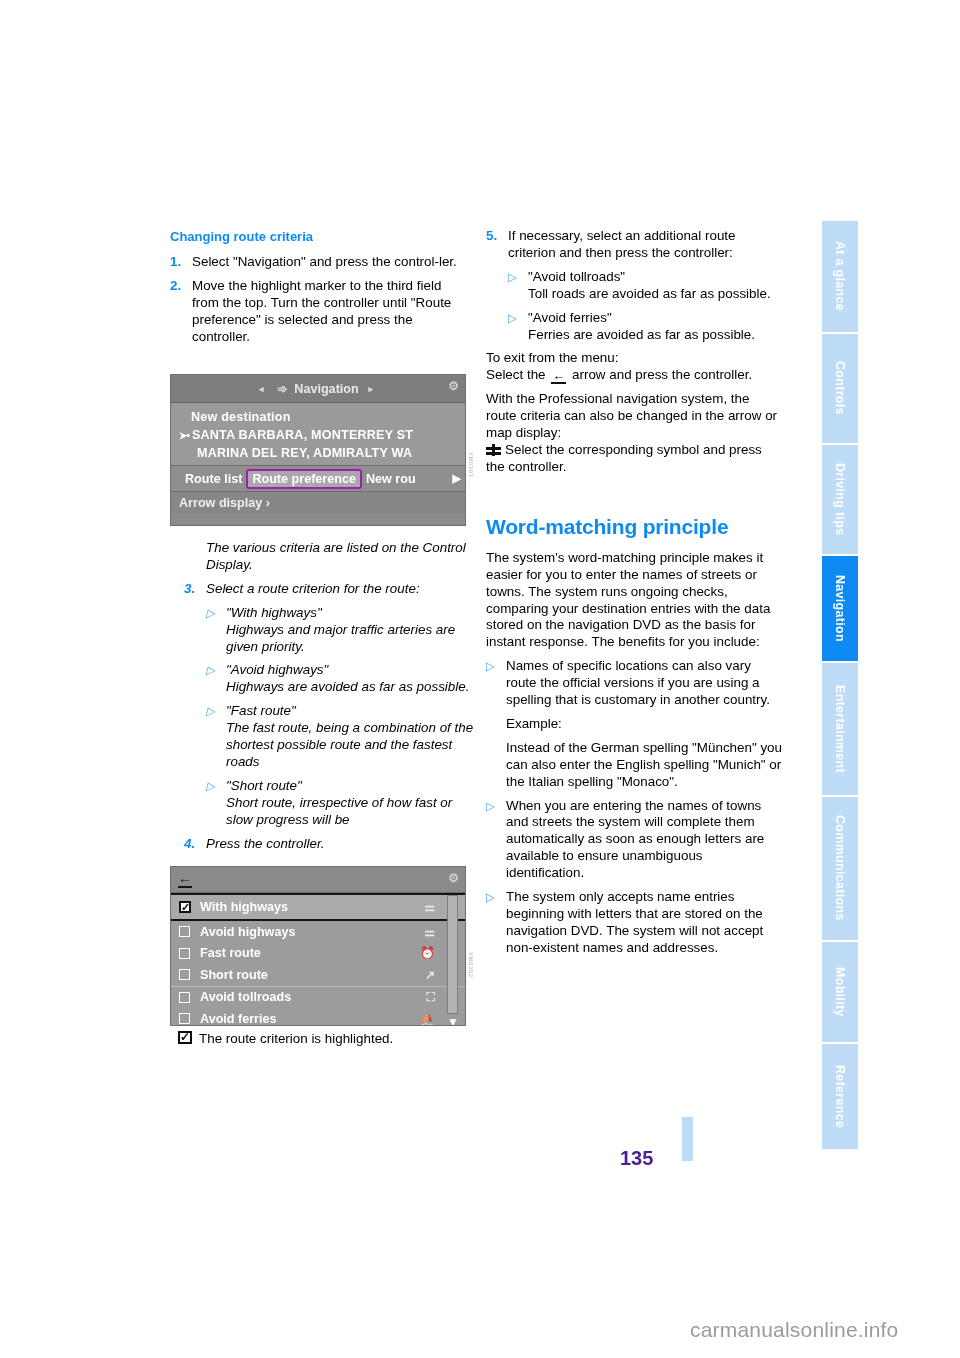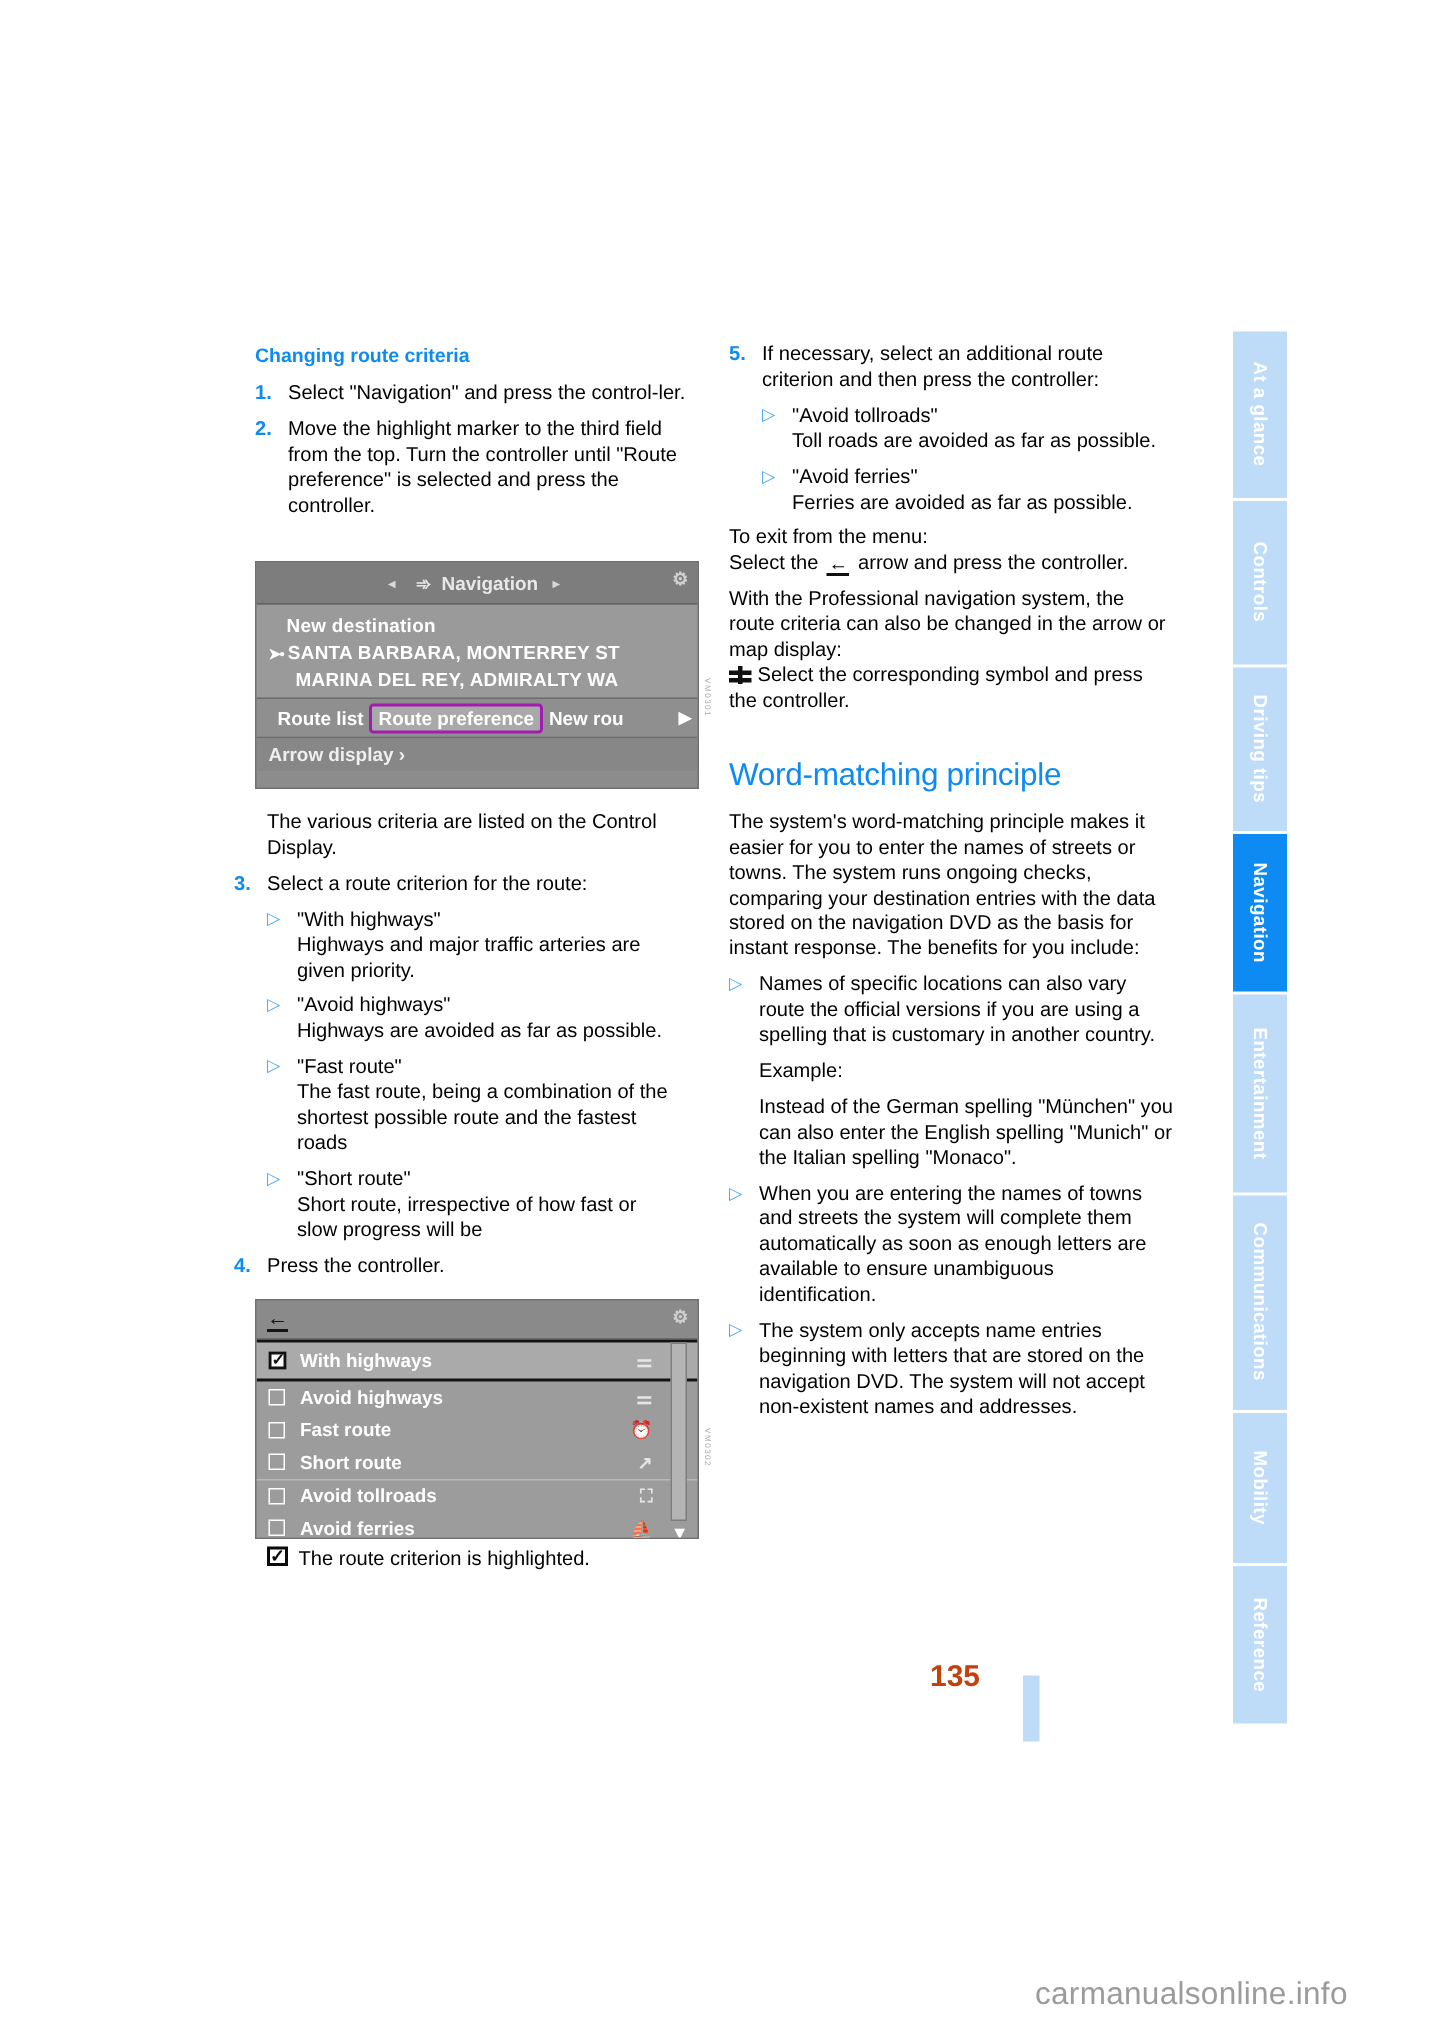--- a/index.html
+++ b/index.html
@@ -75,22 +75,22 @@
   h2.section-heading {
     color: #0d8bf2;
     font-size: 13px;
     font-weight: bold;
     margin: 0 0 8px 0;
     line-height: 18px;
   }
   h1.big-heading {
     color: #0d8bf2;
     font-size: 21px;
-    font-weight: normal;
-    margin: 28px 0 11px 0;
+    font-weight: bold;
+    margin: 38px 0 11px 0;
     line-height: 25px;
     letter-spacing: -0.2px;
   }
 
   
   .step {
     display: flex;
     margin-bottom: 7px;
   }
   .step-num {
@@ -363,24 +363,24 @@
     left: 0; top: 3.5px;
     width: 15px; height: 3px;
     background: #111;
     box-shadow: 0 5px 0 0 #111;
   }
 
   
   .page-number {
     position: absolute;
     left: 620px;
-    top: 1107px;
+    top: 1147px;
     font-size: 20px;
     font-weight: bold;
-    color: #c2410c;
+    color: #4c1d95;
   }
   .page-bar {
     position: absolute;
     left: 682px;
     top: 1117px;
     width: 11px;
     height: 44px;
     background: #bedcf7;
   }
   .watermark {
@@ -456,21 +456,21 @@
     <div class="shot-buttonrow">
       <div class="shot-btn">Route list</div>
       <div class="shot-btn selected">Route preference</div>
       <div class="shot-btn">New rou</div>
       <div class="row-scroll">▶</div>
     </div>
     <div class="shot-footer">Arrow display  ›</div>
   </div>
   <div class="figcode" style="left:468px; top:452px;">VM0301</div>
 
-  <div class="col" style="left:156px; top:540px; width:296px;">
+  <div class="col" style="left:184px; top:540px; width:296px;font-style:italic;">
     <p class="para indent-block">The various criteria are listed on the Control Display.</p>
 
     <div class="step">
       <div class="step-num">3.</div>
       <div class="step-body">Select a route criterion for the route:</div>
     </div>
 
     <div class="bullet">
       <div class="bullet-mark">▷</div>
       <div class="bullet-body">

